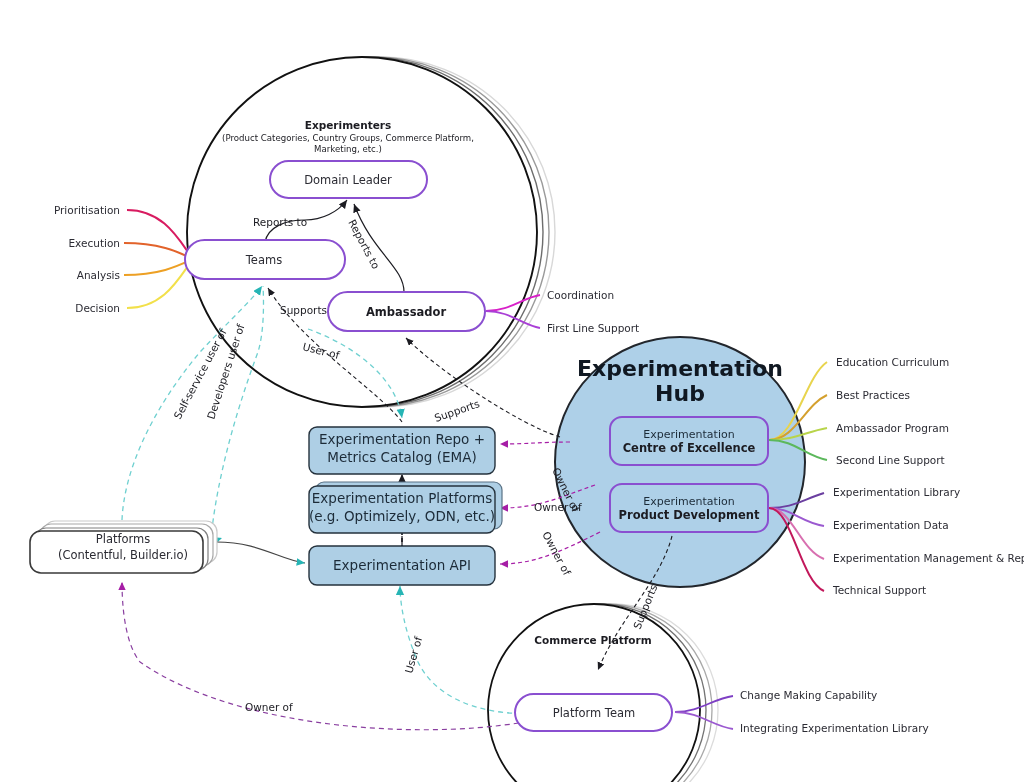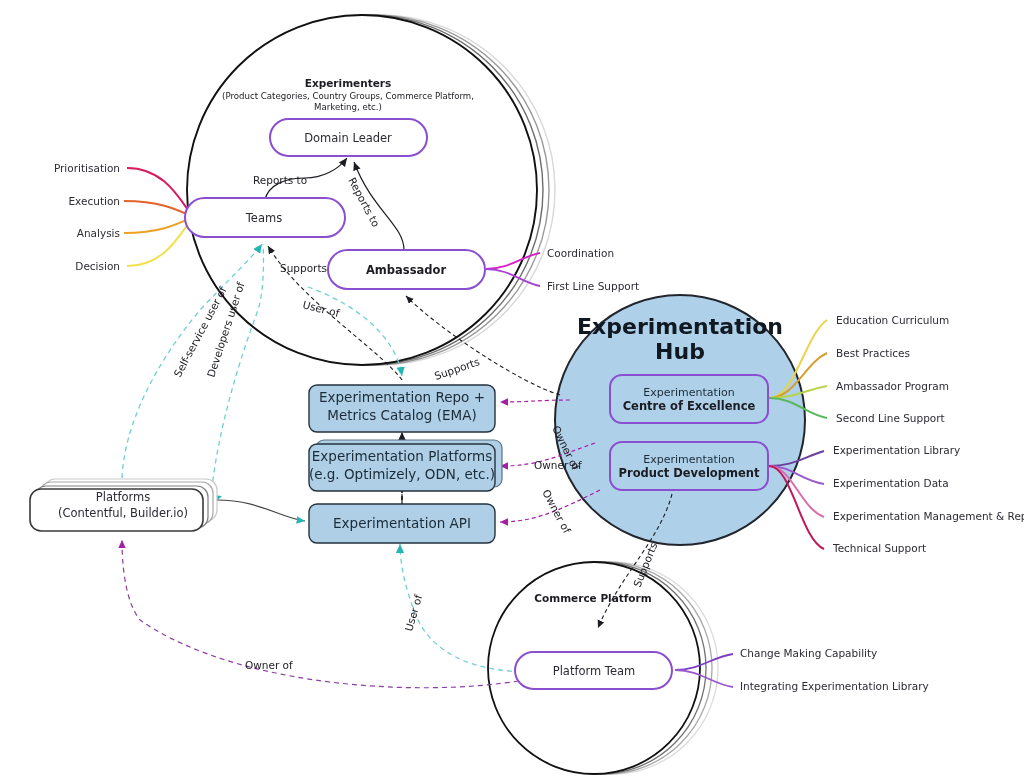--- a/index.html
+++ b/index.html
@@ -1,19 +1,19 @@
 <!DOCTYPE html>
 <html><head>
 <meta charset="utf-8">
 <title>Experimentation Operating Model Diagram</title>
 <style>
   html,body{margin:0;padding:0;background:#ffffff;}
   body{width:1024px;height:782px;overflow:hidden;
        font-family:"DejaVu Sans","Liberation Sans",sans-serif;}
-  #stage{position:relative;width:1024px;height:676px;background:#fff;}
+  #stage{position:relative;width:1024px;height:676px;background:#fff;margin-top:42px;}
   svg#canvas{position:absolute;left:0;top:0;width:1024px;height:782px;}
   .edge-lbl{font-size:10.5px;fill:#1c1c22;}
   .grp-title{font-size:10.5px;font-weight:bold;fill:#1c1c22;}
   .grp-sub{font-size:8.6px;fill:#1c1c22;}
   .node-txt{font-size:11.5px;fill:#2b2b33;}
   .node-txt-b{font-size:11.5px;font-weight:bold;fill:#1c1c22;}
   .blue-txt{font-size:13.5px;fill:#1c2b38;}
   .hub-txt{font-size:22px;font-weight:bold;fill:#101822;}
   .side-lbl{font-size:10.5px;fill:#2b2b33;}
 </style>

